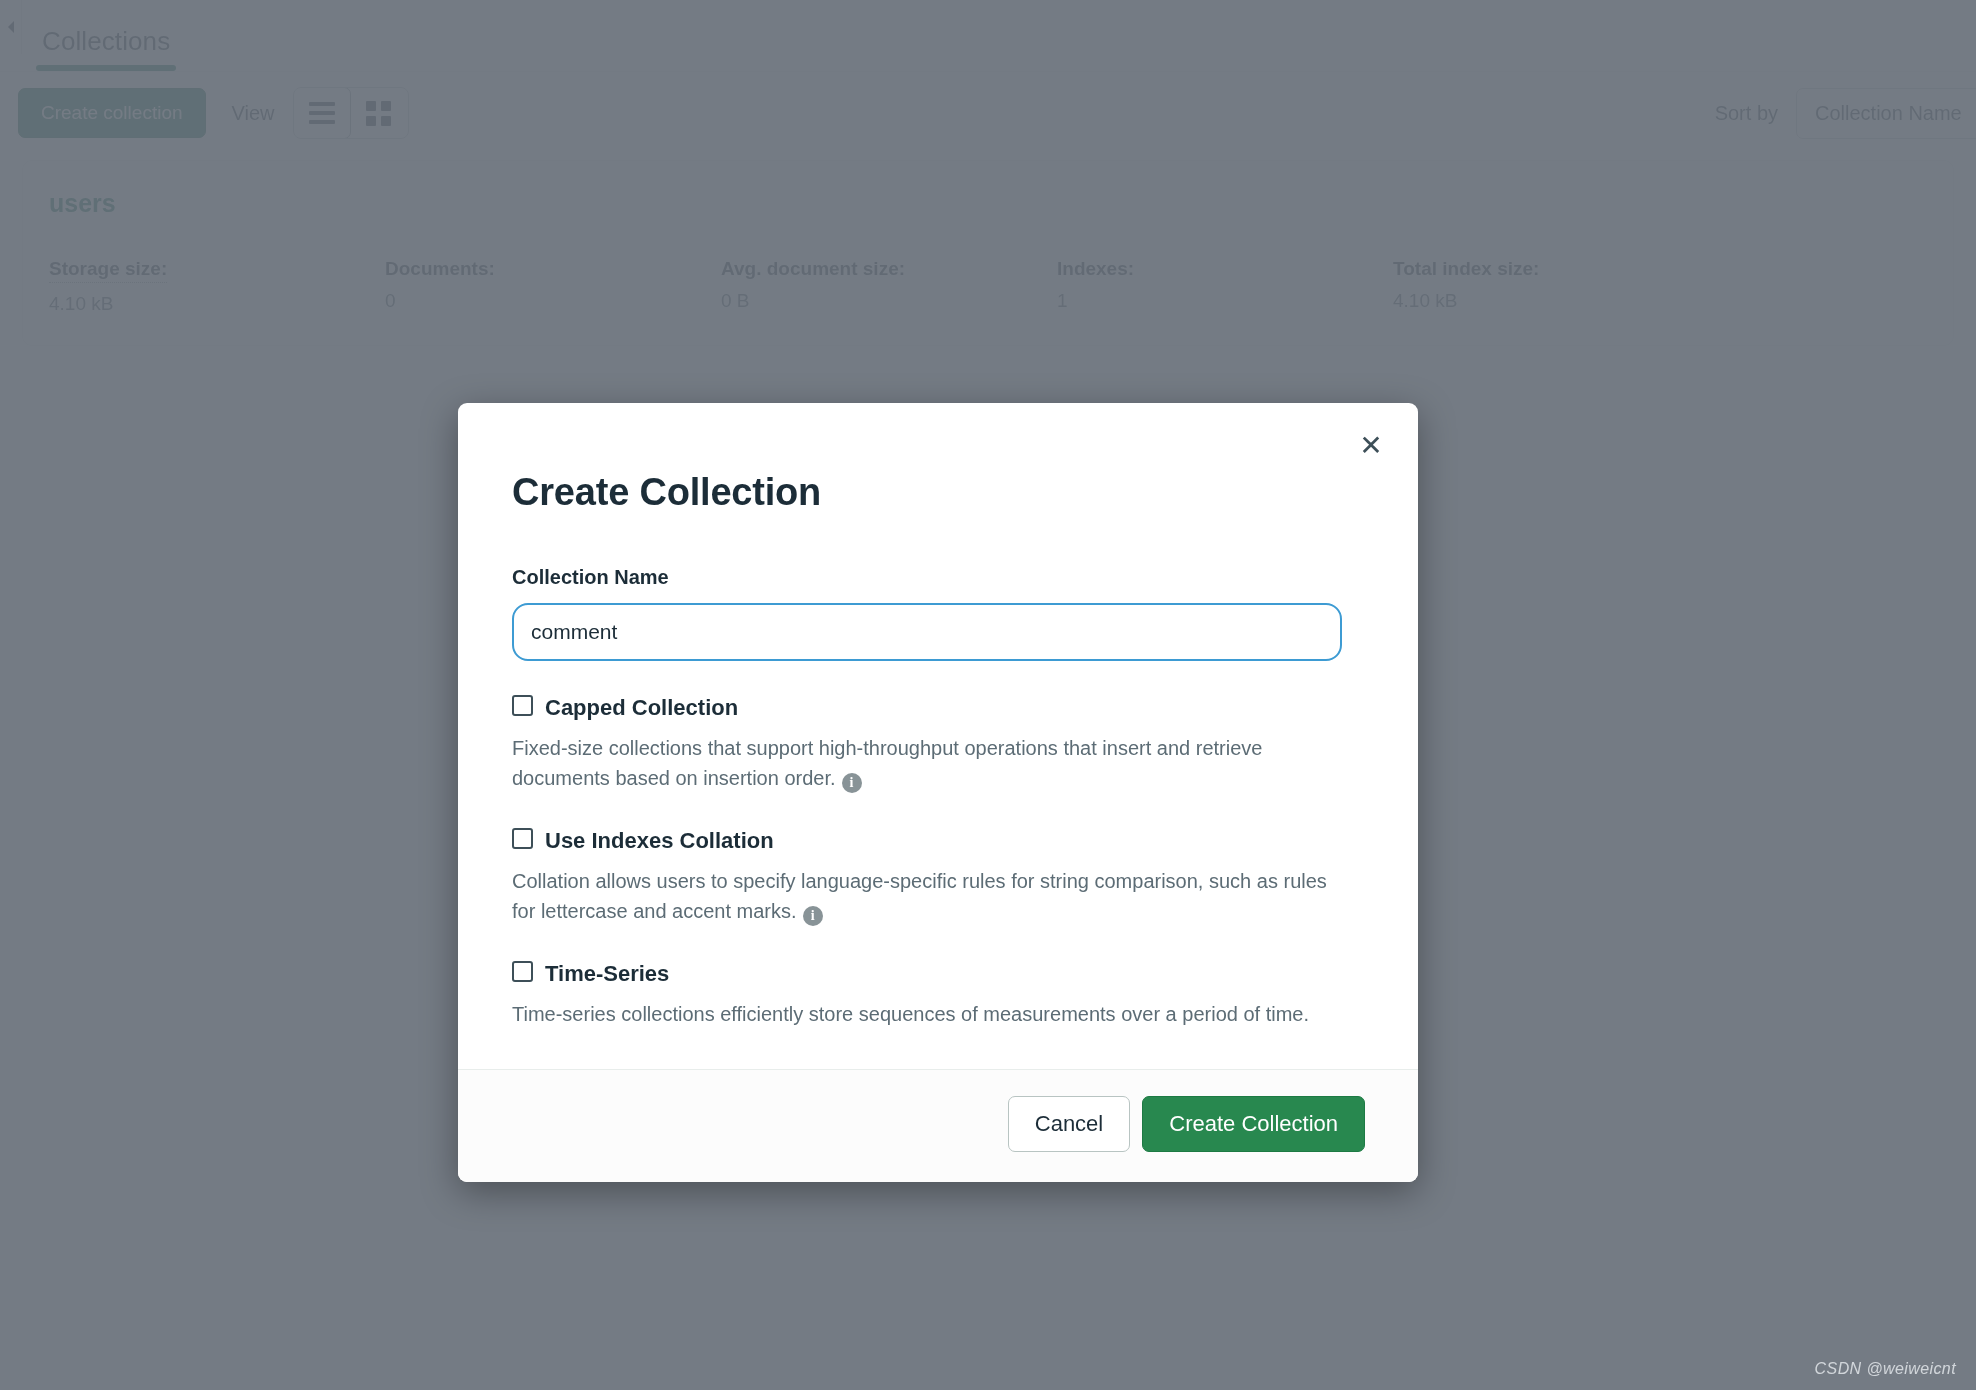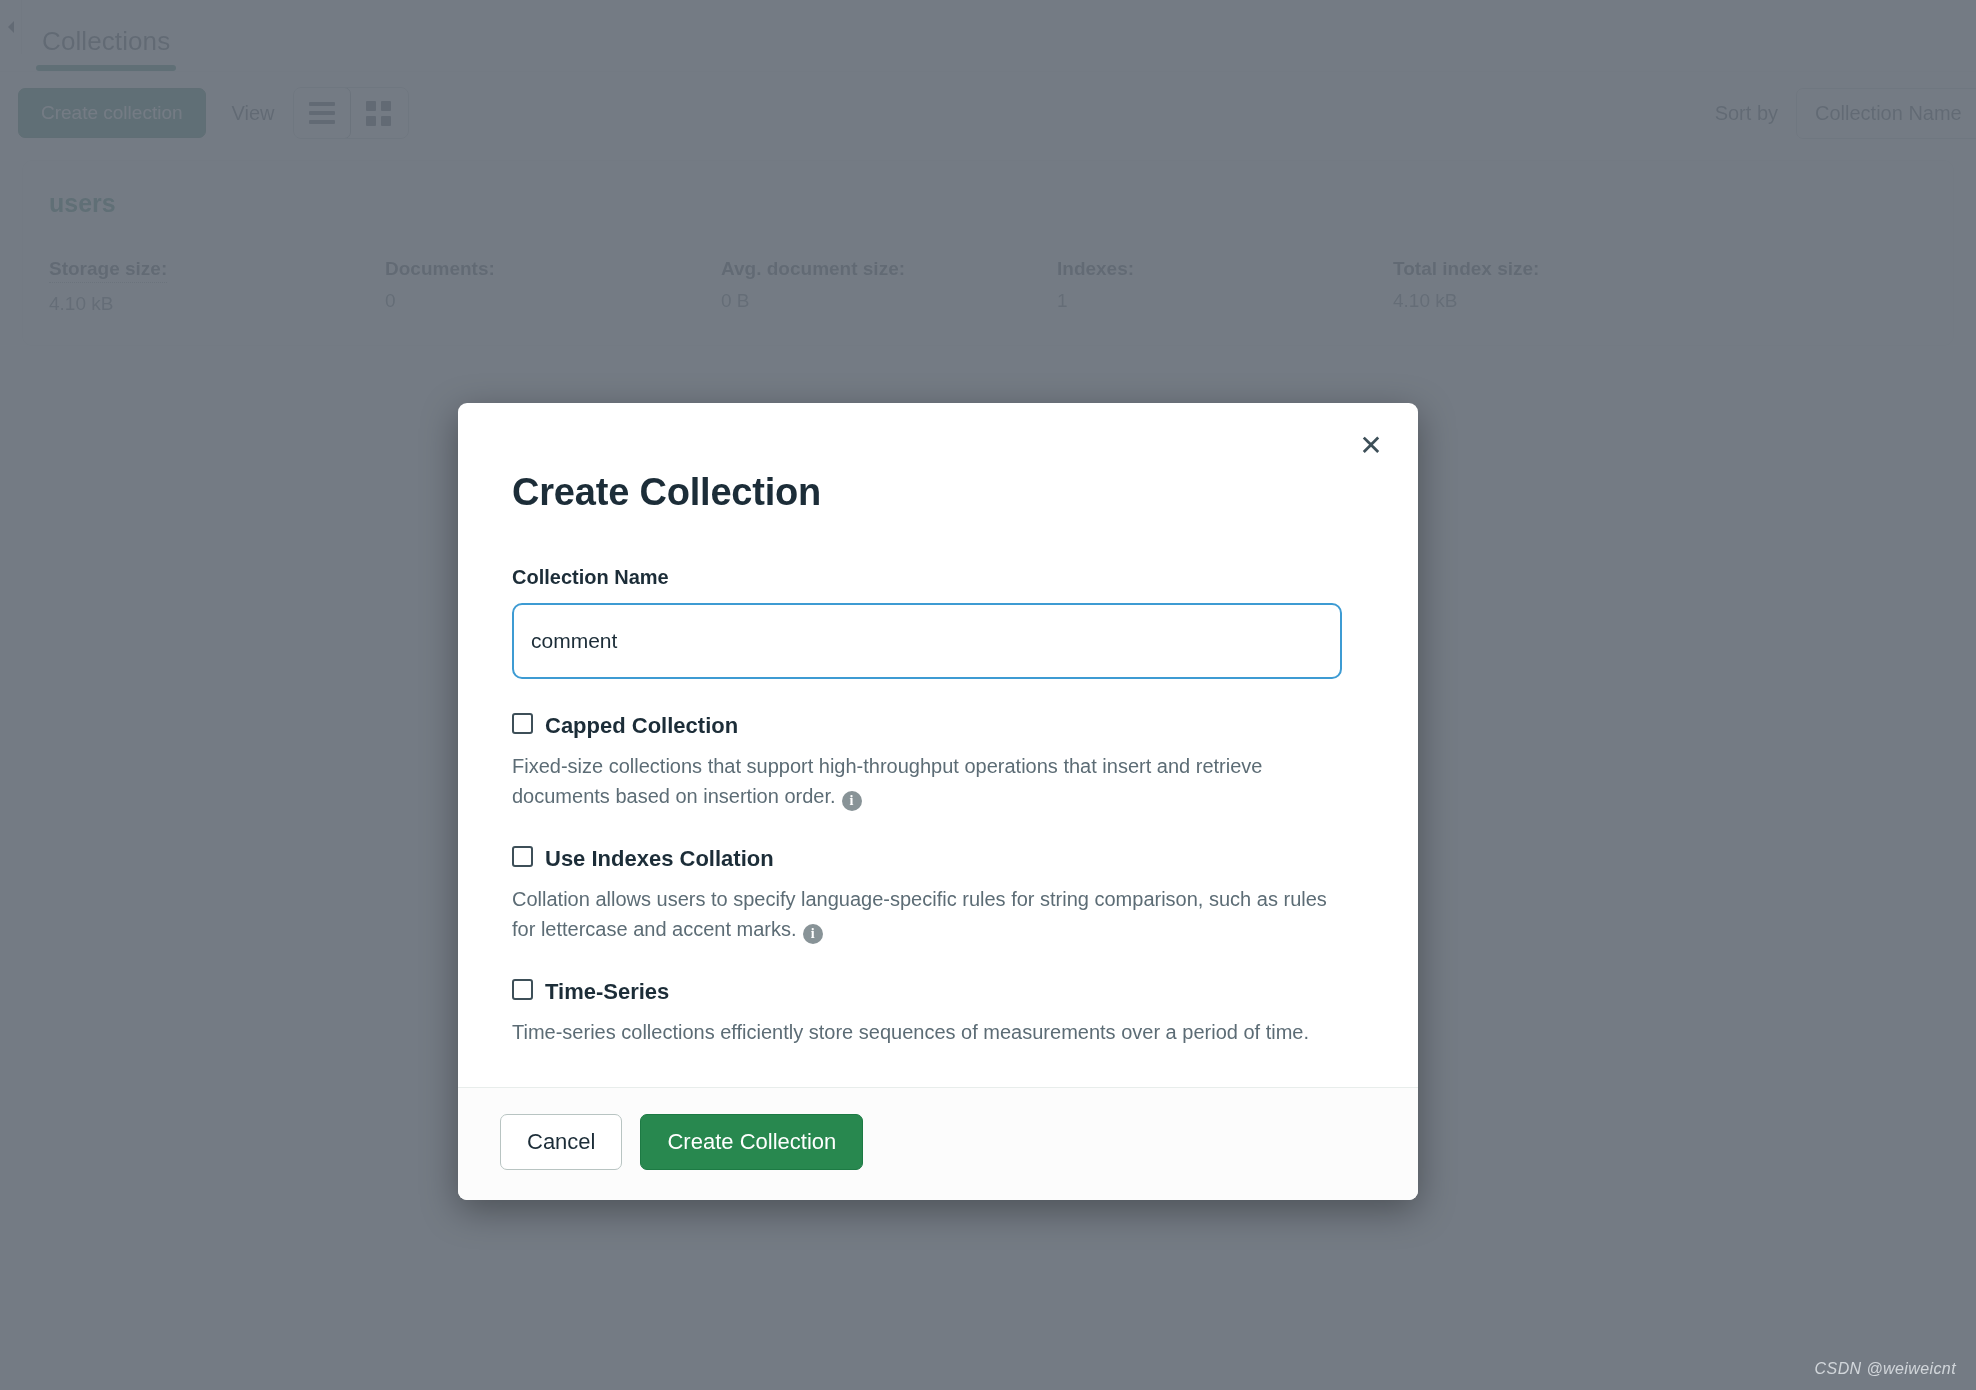--- a/index.html
+++ b/index.html
@@ -197,23 +197,23 @@
     margin-bottom: 52px;
   }
   .field-label {
     font-size: 20px;
     font-weight: bold;
     color: #1c2d38;
     margin-bottom: 14px;
   }
   .text-input {
     width: 830px;
-    height: 76px;
+    height: 58px;
     border: 2px solid #3d9bd3;
-    border-radius: 10px;
+    border-radius: 16px;
     font-size: 21px;
     color: #1c2d38;
     padding: 0 17px;
     outline: none;
     font-family: "Liberation Sans", sans-serif;
     background: #ffffff;
   }
 
   .option { margin-top: 34px; }
   .option:first-of-type { margin-top: 42px; }
@@ -252,21 +252,22 @@
     vertical-align: -2px;
     margin-left: 6px;
     cursor: pointer;
   }
 
   .modal-footer {
     border-top: 1px solid #e8edeb;
     background: #fcfcfc;
     padding: 26px 53px 30px 42px;
     display: flex;
-    gap: 18px;
+    justify-content: flex-end;
+    gap: 12px;
   }
   .btn-cancel {
     background: #ffffff;
     border: 1px solid #b8c4c2;
     border-radius: 7px;
     color: #1c2d38;
     font-size: 22px;
     padding: 14px 26px;
     cursor: pointer;
     font-family: "Liberation Sans", sans-serif;

